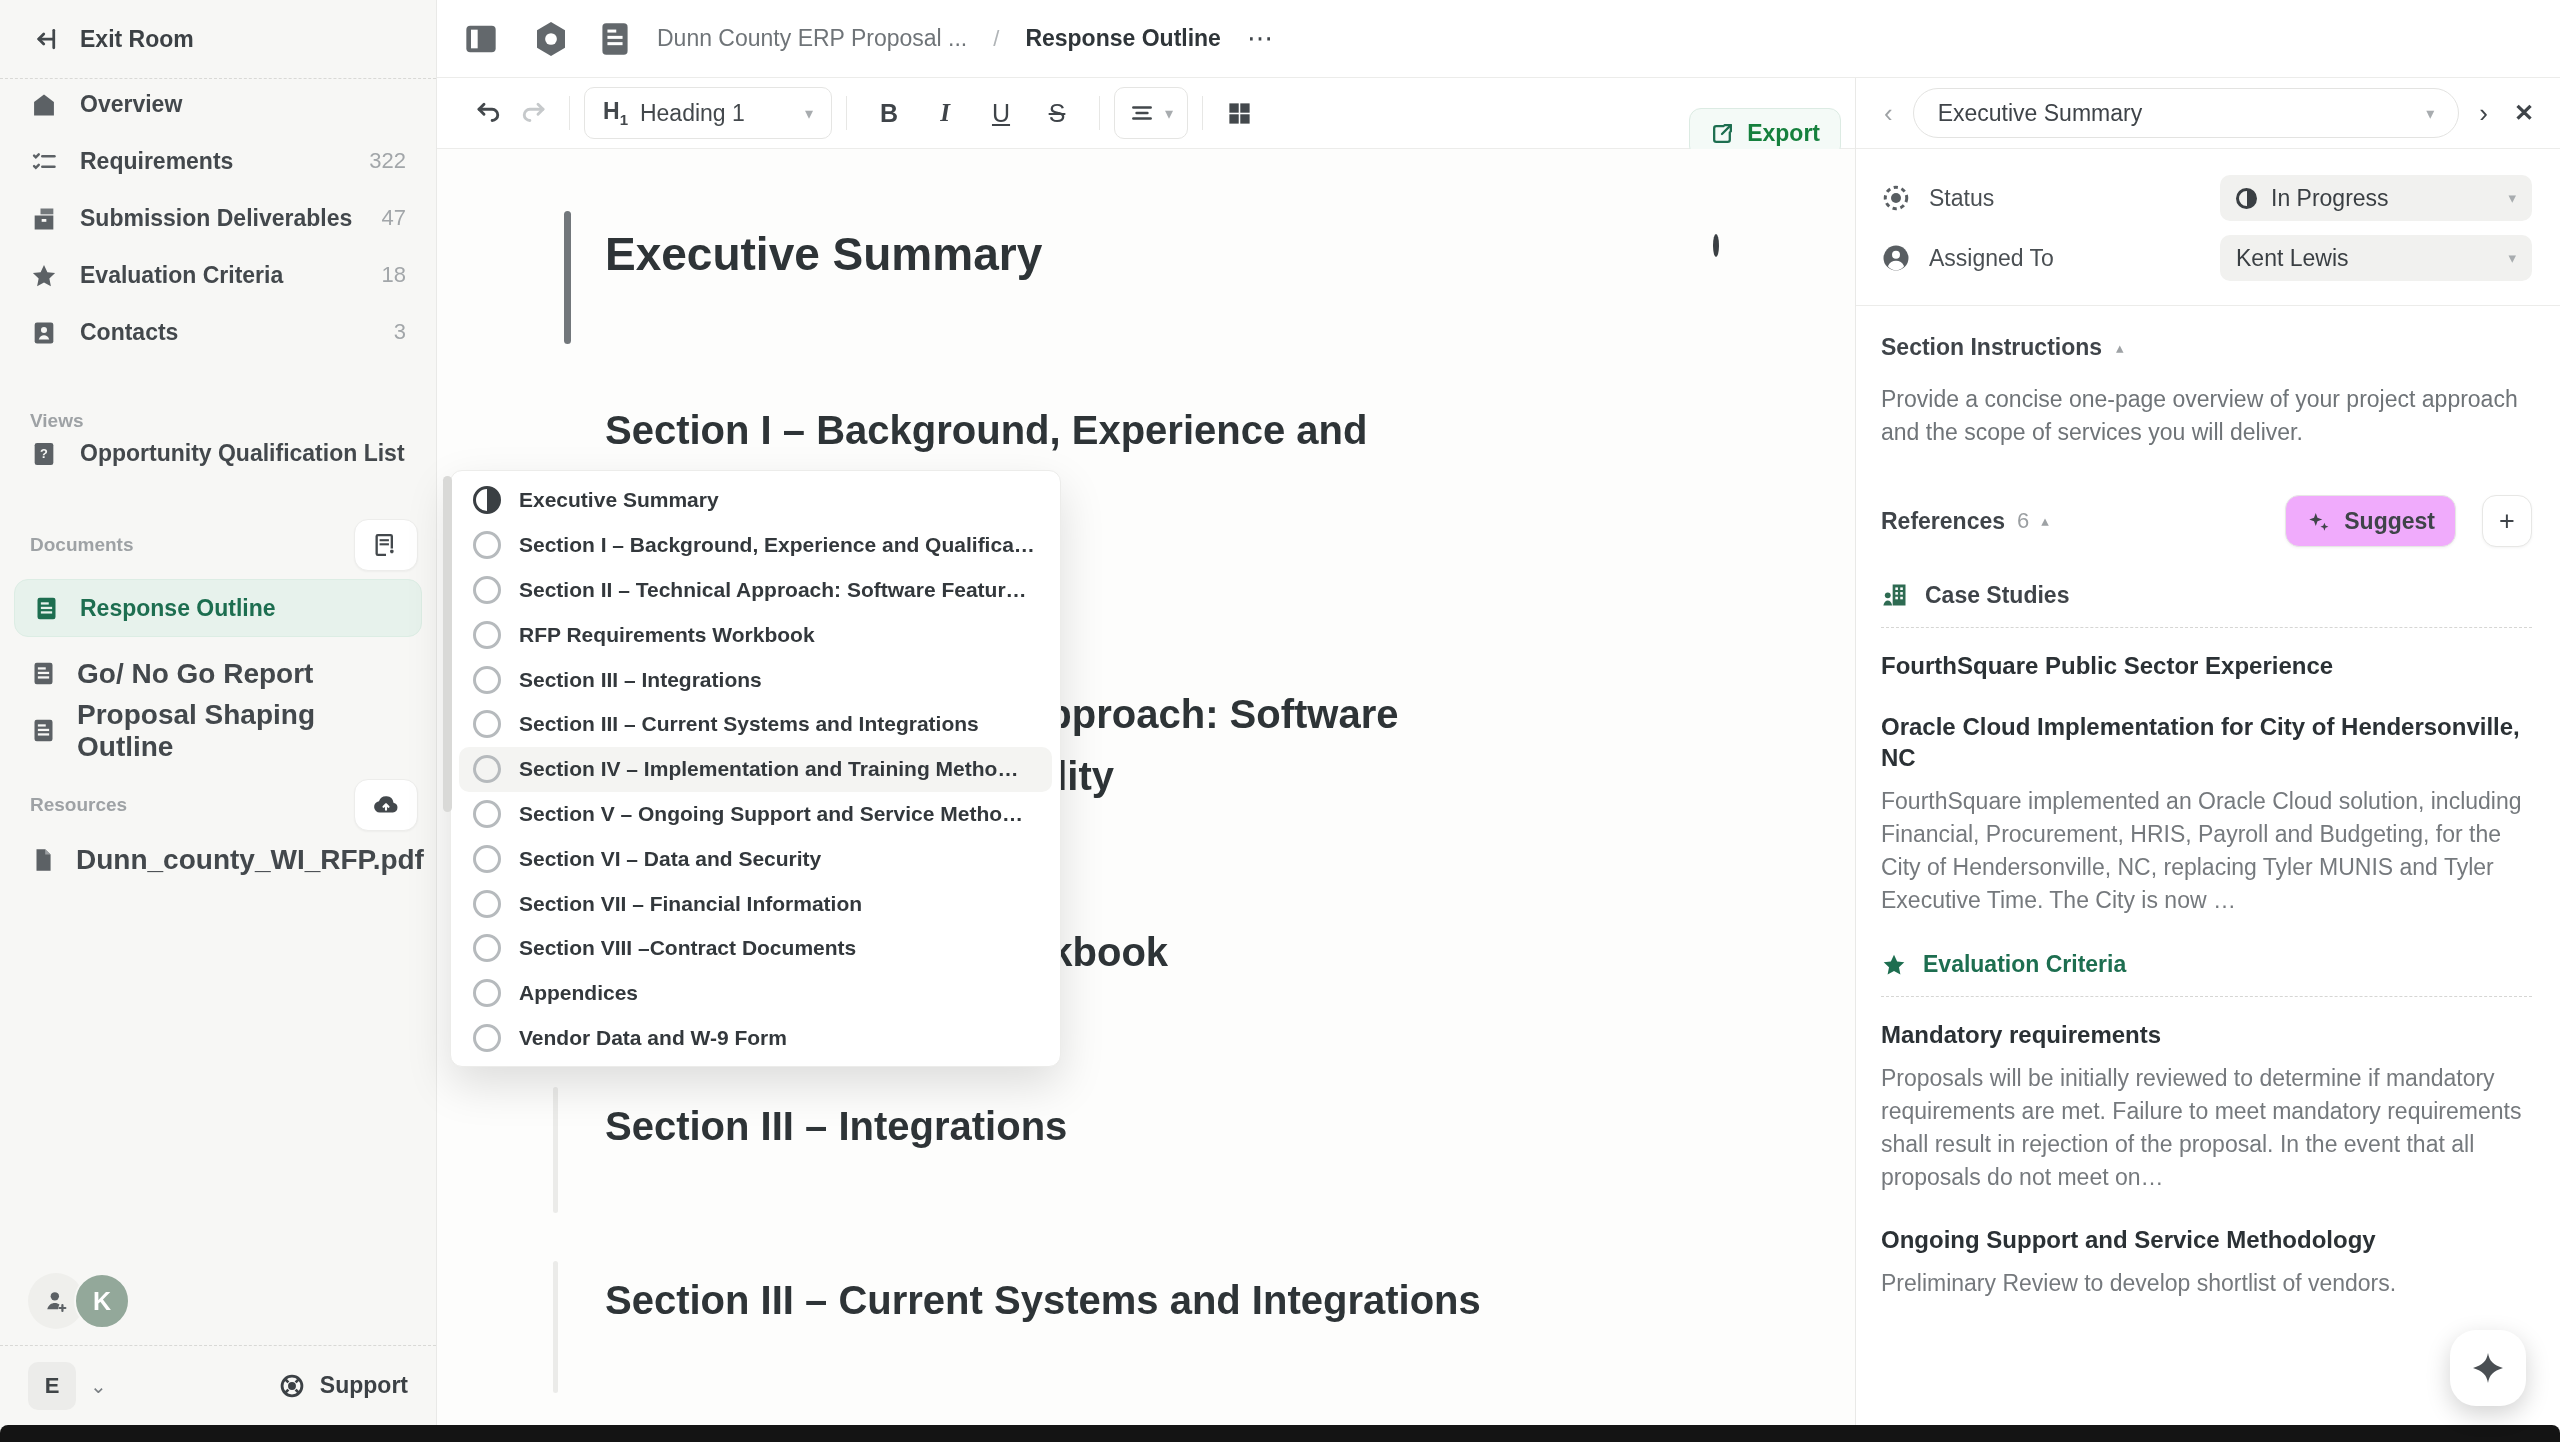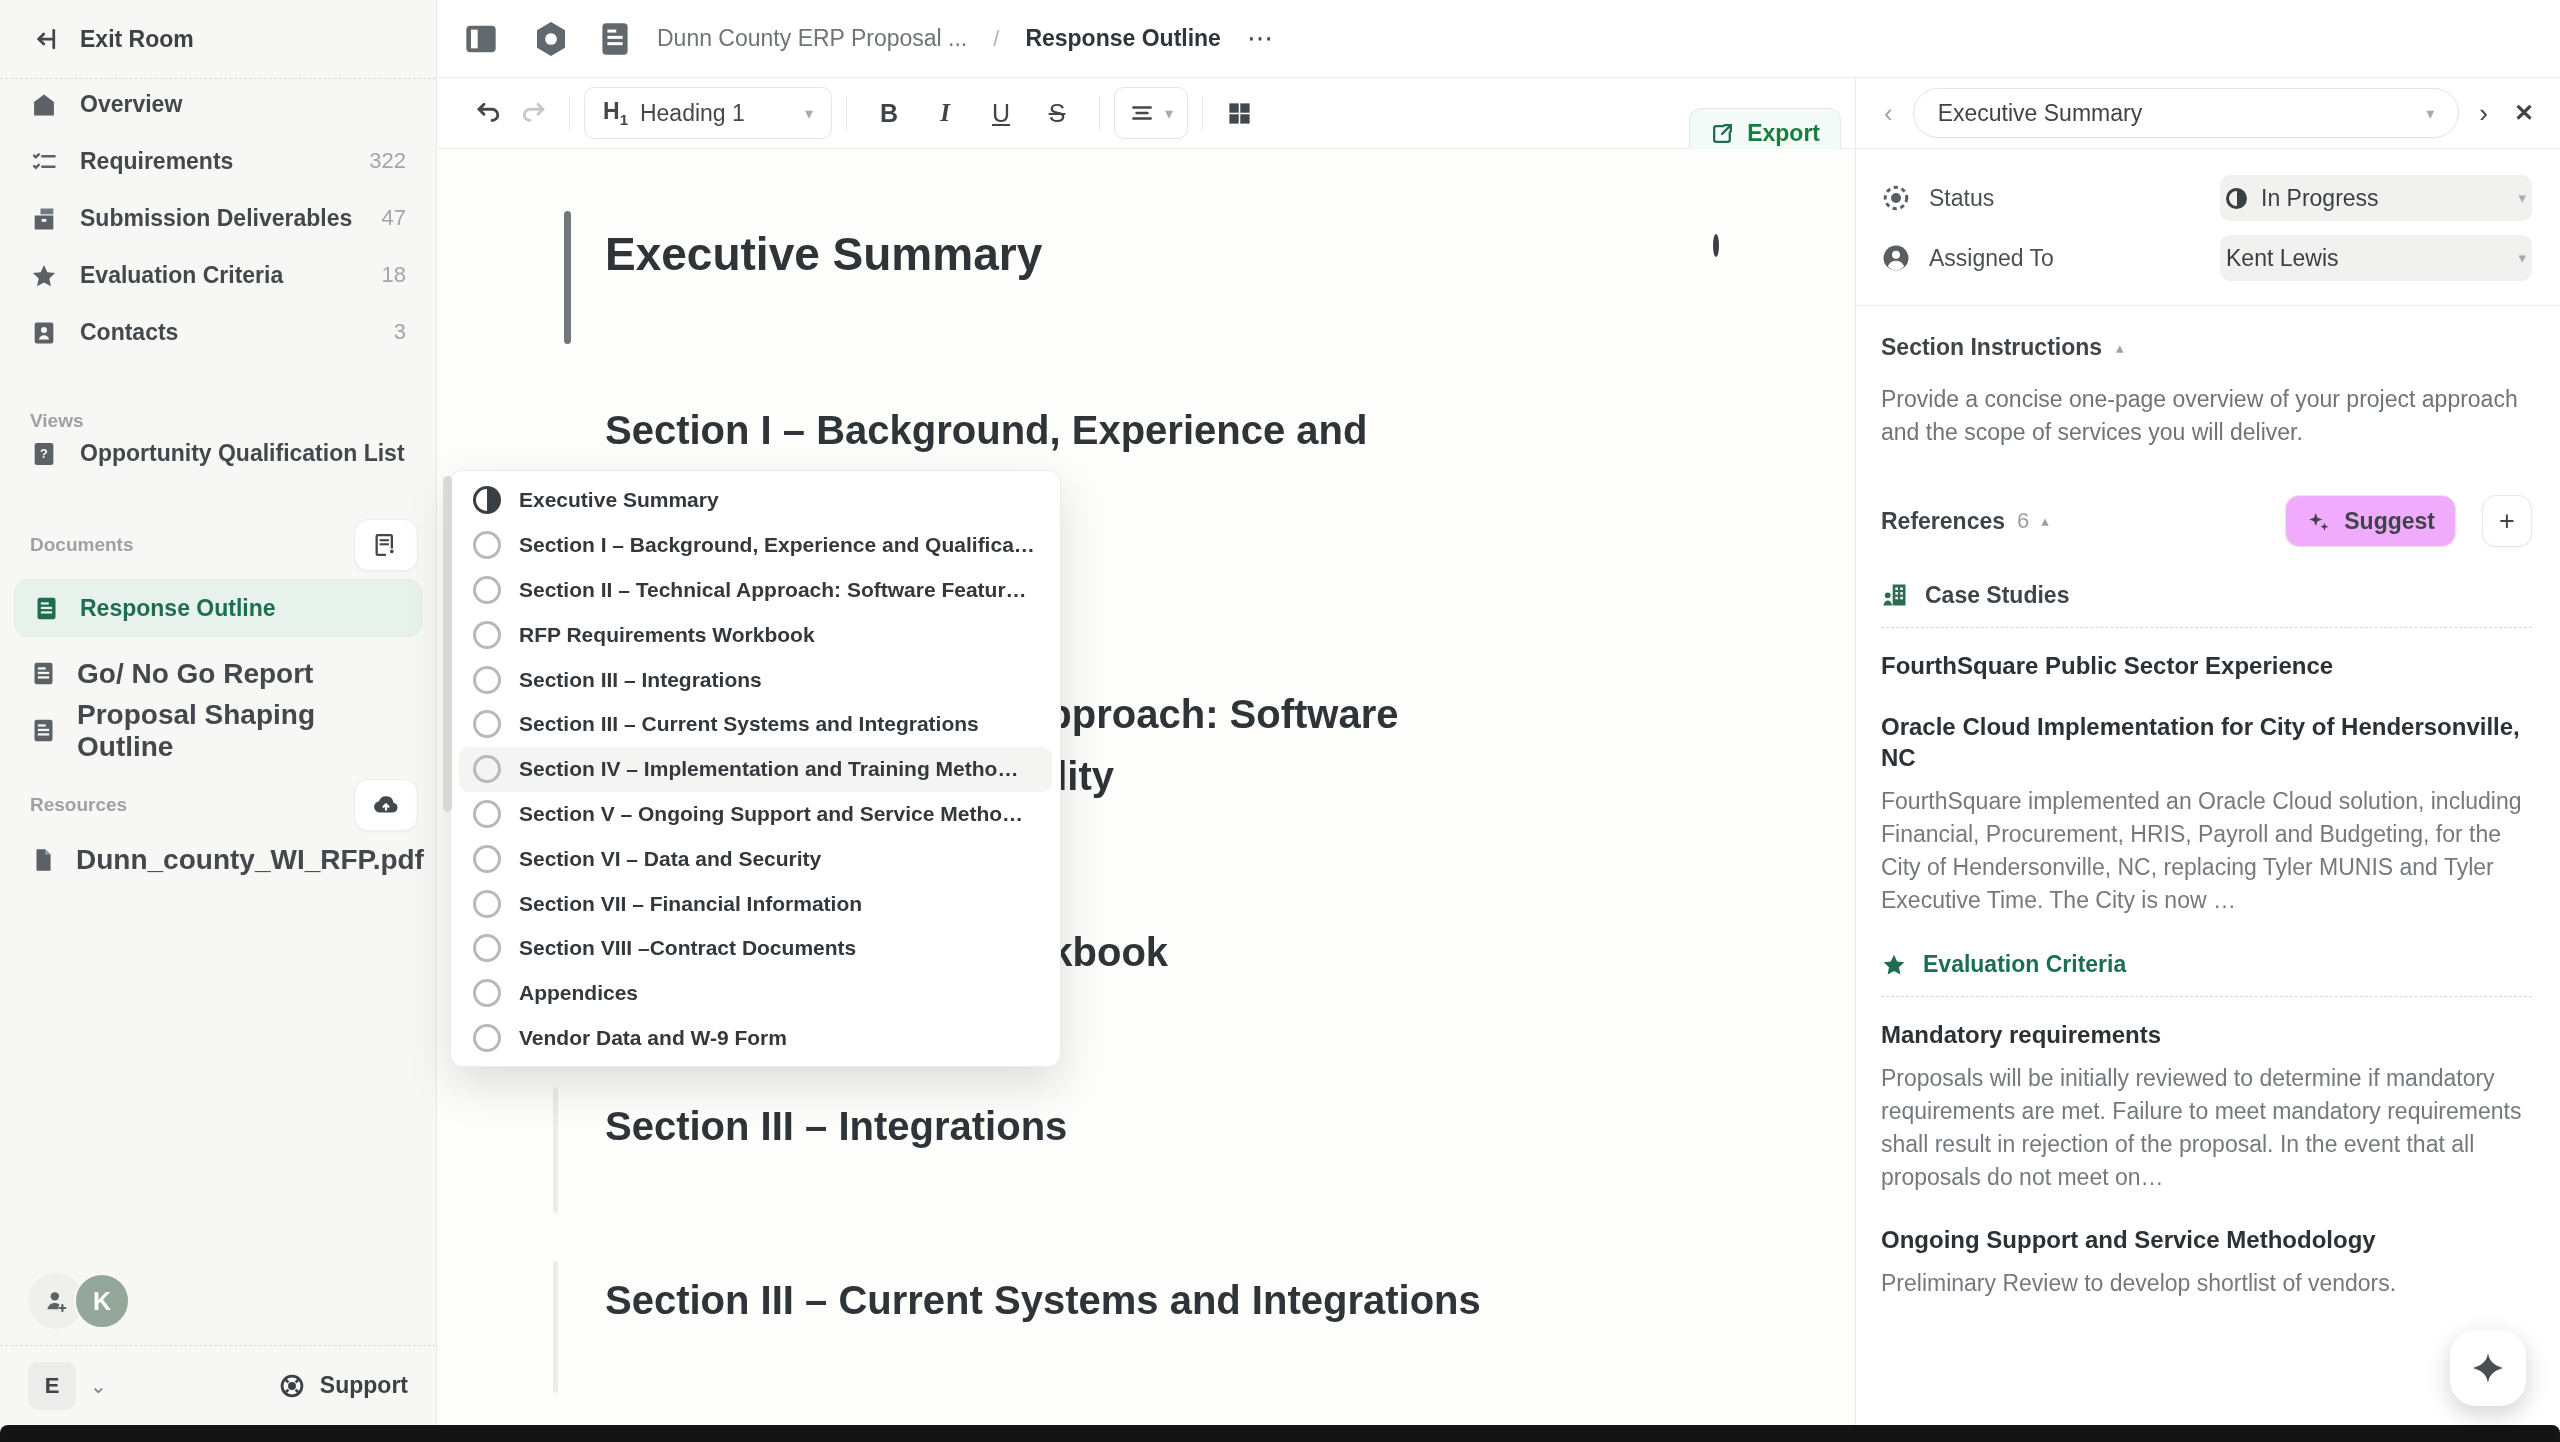--- a/index.html
+++ b/index.html
@@ -101,21 +101,21 @@
   .rp-chevL { color:#9ea2a5; font-size:26px; cursor:pointer; }
   .rp-chevR { color:#3f4449; font-size:26px; cursor:pointer; }
   .rp-close { color:#3f4449; font-size:24px; font-weight:700; cursor:pointer; margin-left:6px; }
   .rp-pill { flex:1; height:50px; border:1px solid #e3e3e1; border-radius:25px; display:flex;
     align-items:center; padding:0 24px; font-size:23px; color:#3f4449; cursor:pointer; }
   .rp-pill .caret { margin-left:auto; color:#a8acaf; font-size:16px; }
   .rp-body { padding:26px 28px 0 25px; }
   .meta-row { display:flex; align-items:center; height:46px; margin-bottom:14px; }
   .meta-label { font-size:23px; color:#4a4f53; margin-left:18px; }
   .meta-chip { margin-left:auto; width:312px; height:46px; background:#f1f1ef; border-radius:10px;
-    display:flex; align-items:center; gap:14px; padding:0 6px; font-size:23px; color:#3a3f43; cursor:pointer; }
+    display:flex; align-items:center; gap:14px; padding:0 16px; font-size:23px; color:#3a3f43; cursor:pointer; }
   .meta-chip .caret { margin-left:auto; color:#a8acaf; font-size:15px; }
   .chip-half { width:21px; height:21px; border-radius:50%; border:3px solid #3a3f43;
     background:linear-gradient(90deg,#f1f1ef 50%,#3a3f43 50%); }
   .rp-div { height:1px; background:#ececea; margin:24px -28px 0 -25px; }
   .sect-title-row { display:flex; align-items:center; gap:14px; margin-top:28px; }
   .sect-title { font-size:23px; font-weight:600; color:#3f4449; }
   .tri { color:#9ea2a5; font-size:15px; }
   .rp-para { margin-top:22px; width:660px; font-size:23px; line-height:33px; color:#6f7478; }
   .refs-row { display:flex; align-items:center; margin-top:46px; gap:12px; }
   .refs-label { font-size:23px; font-weight:600; color:#3f4449; }

